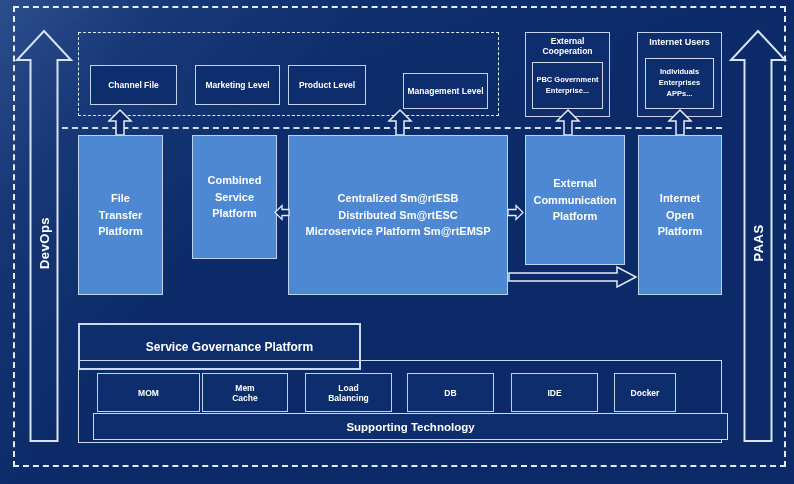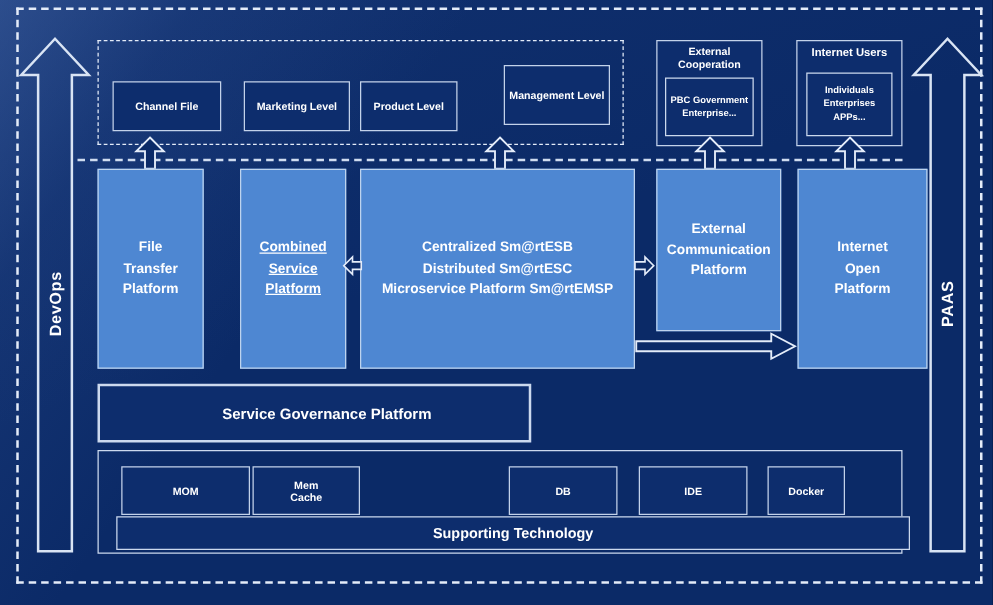--- a/index.html
+++ b/index.html
@@ -53,21 +53,21 @@
   <svg class="abs" style="left:730px;top:30px;" width="56" height="412" viewBox="0 0 56 412">
     <polygon points="28,1 55,30 41.5,30 41.5,411 14.5,411 14.5,30 1,30" fill="none" stroke="#d9e4f4" stroke-width="2"></polygon>
   </svg>
   <div class="vlabel" style="left:758px;top:243px;">PAAS</div>
 
   <div class="abs dashed-border" style="left:78px;top:32px;width:421px;height:84px;border-width:1.5px;"></div>
 
   <div class="abs box-navy thin f8" style="left:90px;top:65px;width:87px;height:40px;">Channel File</div>
   <div class="abs box-navy thin f8" style="left:195px;top:65px;width:85px;height:40px;">Marketing Level</div>
   <div class="abs box-navy thin f8" style="left:288px;top:65px;width:78px;height:40px;">Product Level</div>
-  <div class="abs box-navy thin f8" style="left:403px;top:52px;width:85px;height:48px;">Management Level</div>
+  <div class="abs box-navy thin f8" style="left:403px;top:73px;width:85px;height:36px;">Management Level</div>
 
   <div class="abs box-navy thin" style="left:525px;top:32px;width:85px;height:85px;align-items:flex-start;">
     <span class="titled f8" style="margin-top:3px;white-space:pre-line;">External
 Cooperation</span>
   </div>
   <div class="abs box-navy f75" style="left:532px;top:62px;width:71px;height:47px;border-width:1px;">PBC Government
 Enterprise...</div>
 
   <div class="abs box-navy thin" style="left:637px;top:32px;width:85px;height:85px;align-items:flex-start;">
     <span class="titled f9" style="margin-top:4px;">Internet Users</span>
@@ -87,49 +87,51 @@
   <svg class="abs" style="left:556px;top:109px;" width="24" height="27" viewBox="0 0 24 27">
     <polygon points="12,1 23,12 16,12 16,26 8,26 8,12 1,12" fill="#0b2a67" stroke="#e4ecf9" stroke-width="1.5"></polygon>
   </svg>
   <svg class="abs" style="left:668px;top:109px;" width="24" height="27" viewBox="0 0 24 27">
     <polygon points="12,1 23,12 16,12 16,26 8,26 8,12 1,12" fill="#0b2a67" stroke="#e4ecf9" stroke-width="1.5"></polygon>
   </svg>
 
   <div class="abs box-blue f11" style="left:78px;top:135px;width:85px;height:160px;">File
 Transfer
 Platform</div>
-  <div class="abs box-blue f11" style="left:192px;top:135px;width:85px;height:160px;text-decoration:underline;">Combined
+  <div class="abs box-blue f11" style="left:192px;top:135px;width:85px;height:124px;">Combined
 Service
 Platform</div>
   <div class="abs box-blue f11" style="left:288px;top:135px;width:220px;height:160px;">Centralized Sm@rtESB
 Distributed Sm@rtESC
 Microservice Platform Sm@rtEMSP</div>
   <div class="abs box-blue f11" style="left:525px;top:135px;width:100px;height:130px;">External
 Communication
 Platform</div>
-  <div class="abs box-blue f11" style="left:638px;top:135px;width:104px;height:160px;">Internet
+  <div class="abs box-blue f11" style="left:638px;top:135px;width:84px;height:160px;">Internet
 Open
 Platform</div>
 
   <svg class="abs" style="left:274px;top:204px;" width="16" height="17" viewBox="0 0 16 17">
     <polygon points="15,5.5 8,5.5 8,1.5 1,8.5 8,15.5 8,11.5 15,11.5" fill="#0b2a67" stroke="#e4ecf9" stroke-width="1.3"></polygon>
   </svg>
   <svg class="abs" style="left:507px;top:204px;" width="17" height="17" viewBox="0 0 17 17">
     <polygon points="1,5.5 9,5.5 9,1.5 16,8.5 9,15.5 9,11.5 1,11.5" fill="#0b2a67" stroke="#e4ecf9" stroke-width="1.3"></polygon>
   </svg>
   <svg class="abs" style="left:508px;top:266px;" width="130" height="22" viewBox="0 0 130 22">
     <polygon points="1,7 109,7 109,1 128,11 109,21 109,15 1,15" fill="#0b2a67" stroke="#e4ecf9" stroke-width="1.5"></polygon>
   </svg>
 
-  <div class="abs box-navy f12" style="left:78px;top:307px;width:347px;height:47px;padding-left:20px;">Service Governance Platform</div>
+  <div class="abs box-navy f12" style="left:78px;top:323px;width:283px;height:47px;padding-left:20px;">Service Governance Platform</div>
 
   <div class="abs box-navy" style="left:78px;top:360px;width:644px;height:83px;background:transparent;border-width:1.5px;"></div>
 
   <div class="abs box-navy thin f8" style="left:97px;top:373px;width:103px;height:39px;">MOM</div>
   <div class="abs box-navy thin f8" style="left:202px;top:373px;width:86px;height:39px;">Mem
 Cache</div>
+  <div class="abs box-navy thin f8" style="left:305px;top:373px;width:87px;height:39px;">Load
+Balancing</div>
   <div class="abs box-navy thin f8" style="left:407px;top:373px;width:87px;height:39px;">DB</div>
   <div class="abs box-navy thin f8" style="left:511px;top:373px;width:87px;height:39px;">IDE</div>
   <div class="abs box-navy thin f8" style="left:614px;top:373px;width:62px;height:39px;">Docker</div>
 
   <div class="abs box-navy" style="left:93px;top:413px;width:635px;height:27px;border-width:1.5px;font-size:11.5px;">Supporting Technology</div>
 
 </div>
 
 </body></html>

